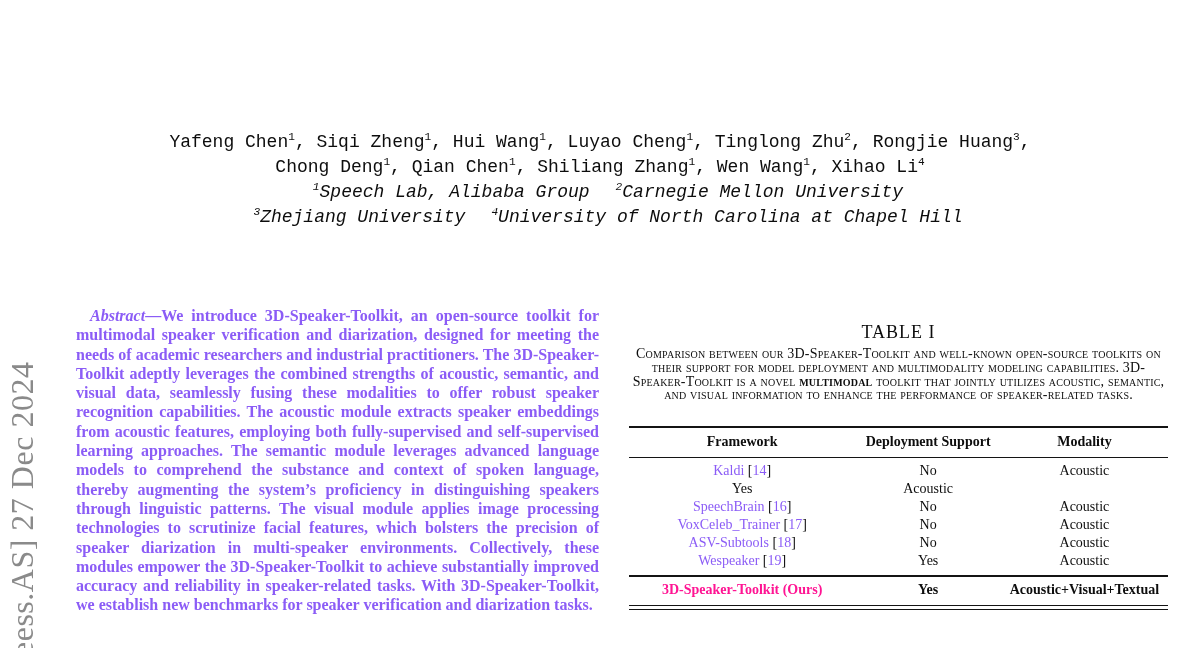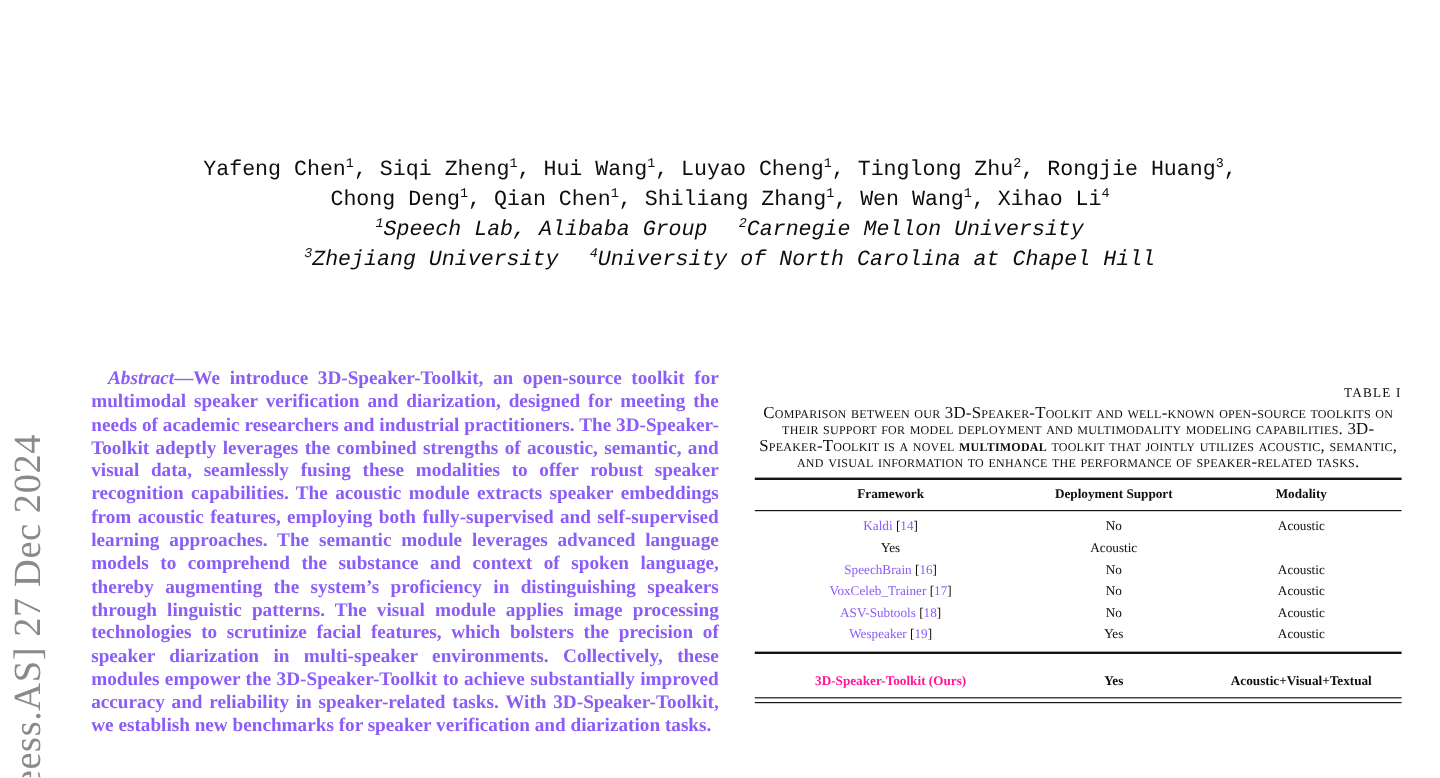--- a/index.html
+++ b/index.html
@@ -22,34 +22,34 @@
   .affil.gap{margin-left:26px;}
 
   
   .abstract{position:absolute;left:76px;top:306px;width:523px;margin:0;
             font-size:16px;line-height:19.3px;font-weight:bold;text-align:justify;
             text-indent:14px;color:#8b5cf6;}
   .abs-label{font-style:italic;}
 
   
   .right-col{position:absolute;left:629px;top:322px;width:539px;}
-  .cap-label{text-align:right;font-size:11px;letter-spacing:1px;margin-bottom:4px;}
+  .cap-label{text-align:center;font-size:18px;letter-spacing:1px;margin-bottom:4px;}
   .cap-text{text-align:center;font-variant:small-caps;font-size:14px;line-height:13.8px;
             letter-spacing:.2px;}
-  .tbl{margin-top:5px;font-size:11px;}
+  .tbl{margin-top:24px;font-size:14px;}
   .rule-a{border-top:2px solid #141414;}
   .rule-b{border-top:1.5px solid #141414;}
   .rule-c{border-top:2px solid #141414;}
   .rule-d1{border-top:1.5px solid #141414;}
   .rule-d2{border-top:1.5px solid #141414;margin-top:2.5px;}
   .t-head,.t-row,.t-ours{display:grid;grid-template-columns:42% 27% 31%;}
   .t-head{padding:6px 0 7px;font-weight:bold;}
   .t-body{padding:4px 0 5px;}
   .t-row{line-height:18px;}
-  .t-ours{padding:17px 0 7px;font-weight:bold;}
+  .t-ours{padding:5px 0 7px;font-weight:bold;}
   .cell{text-align:center;white-space:nowrap;}
   .fw-link{color:#8b5cf6;}
   .cite{color:#8b5cf6;}
   .fw-ours{color:#FF1493;}
 </style>
 </head>
 <body>
 
 <div class="page">
 

